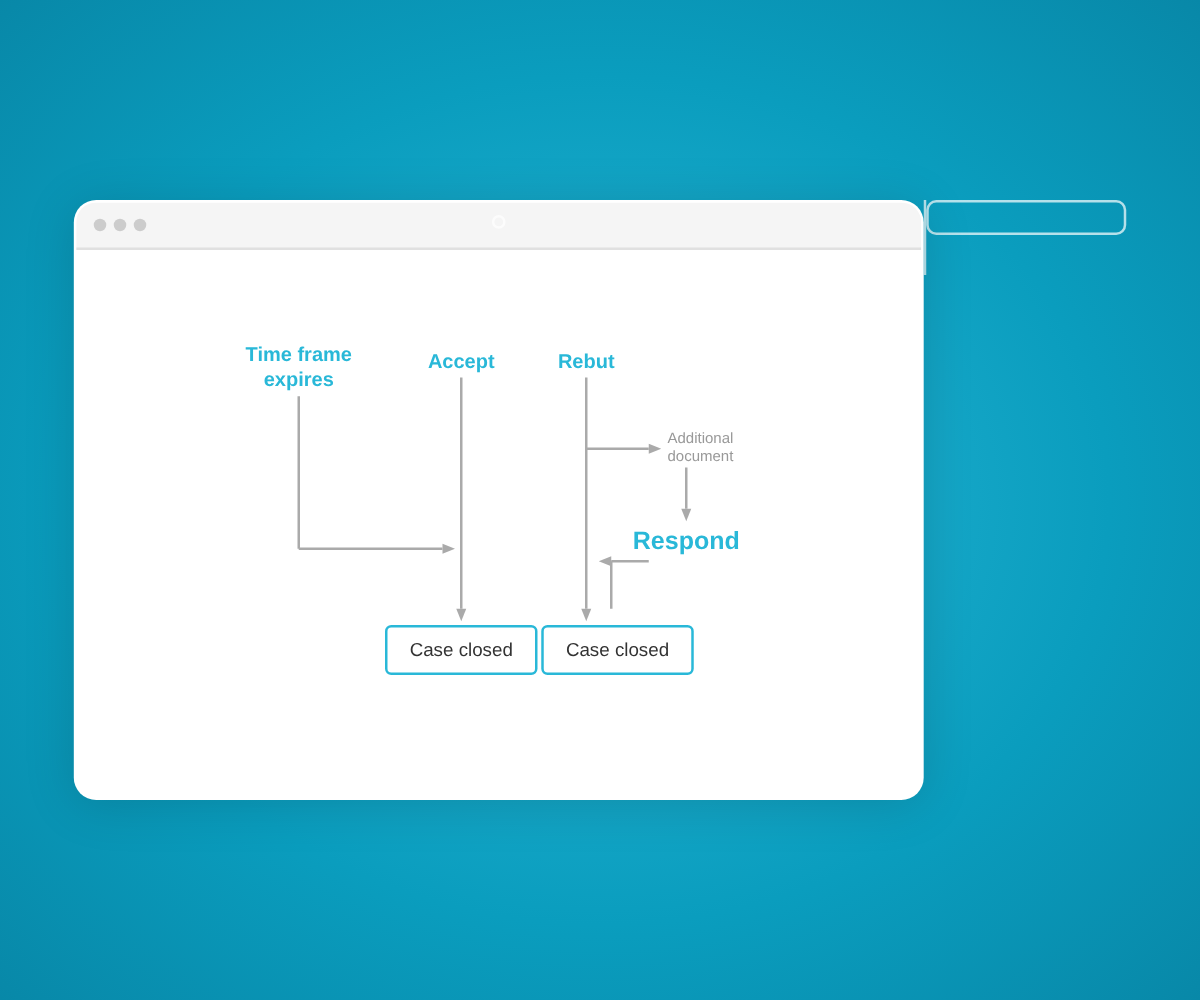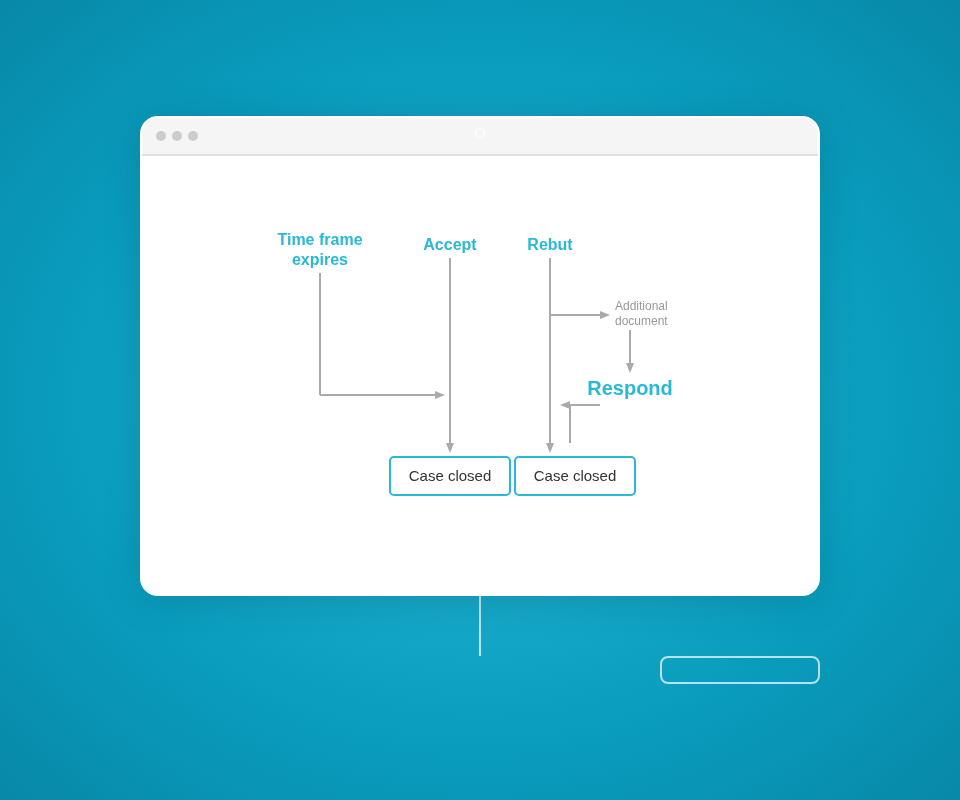--- a/index.html
+++ b/index.html
@@ -10,22 +10,22 @@
       background: radial-gradient(ellipse at center, #29b8d8 0%, #0a9dbe 60%, #0888a8 100%);
       display: flex;
       align-items: center;
       justify-content: center;
       font-family: 'Segoe UI', Arial, sans-serif;
       overflow: hidden;
     }
 
     .monitor-wrapper {
       display: flex;
-      flex-direction: column;
-      align-items: flex-end;
+      flex-direction: row;
+      align-items: flex-start;
     }
 
     .monitor {
       width: 680px;
       height: 480px;
       border: 2.5px solid rgba(255,255,255,0.7);
       border-radius: 18px;
       background: white;
       position: relative;
       box-shadow: 0 4px 40px rgba(0,0,0,0.15);

